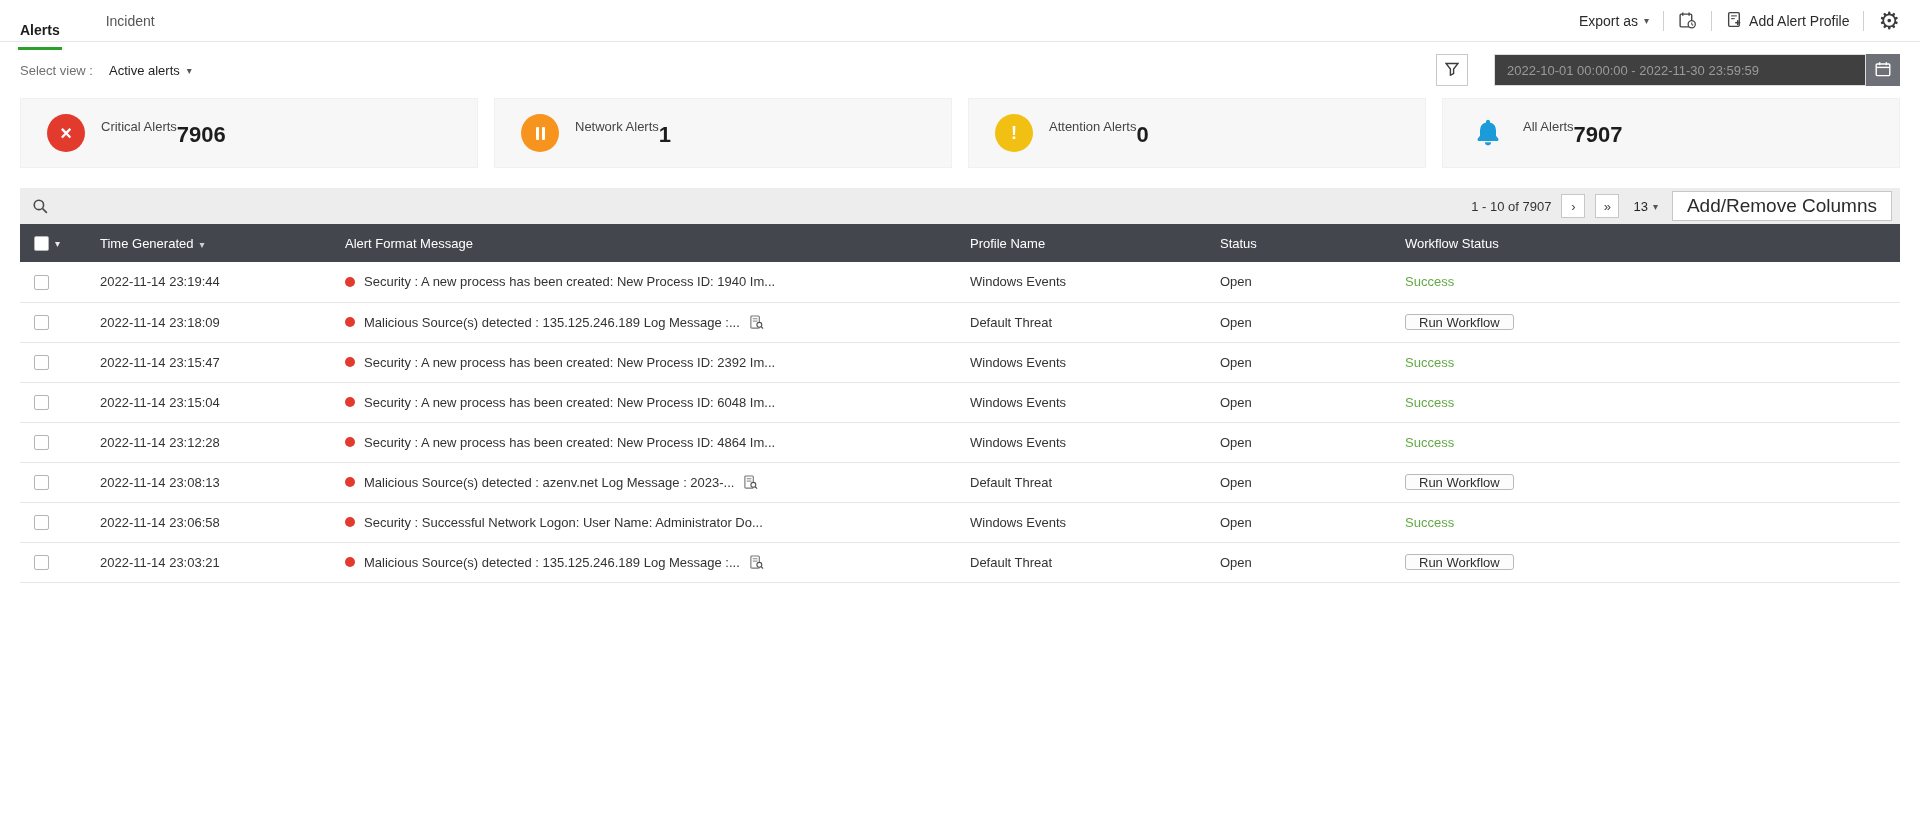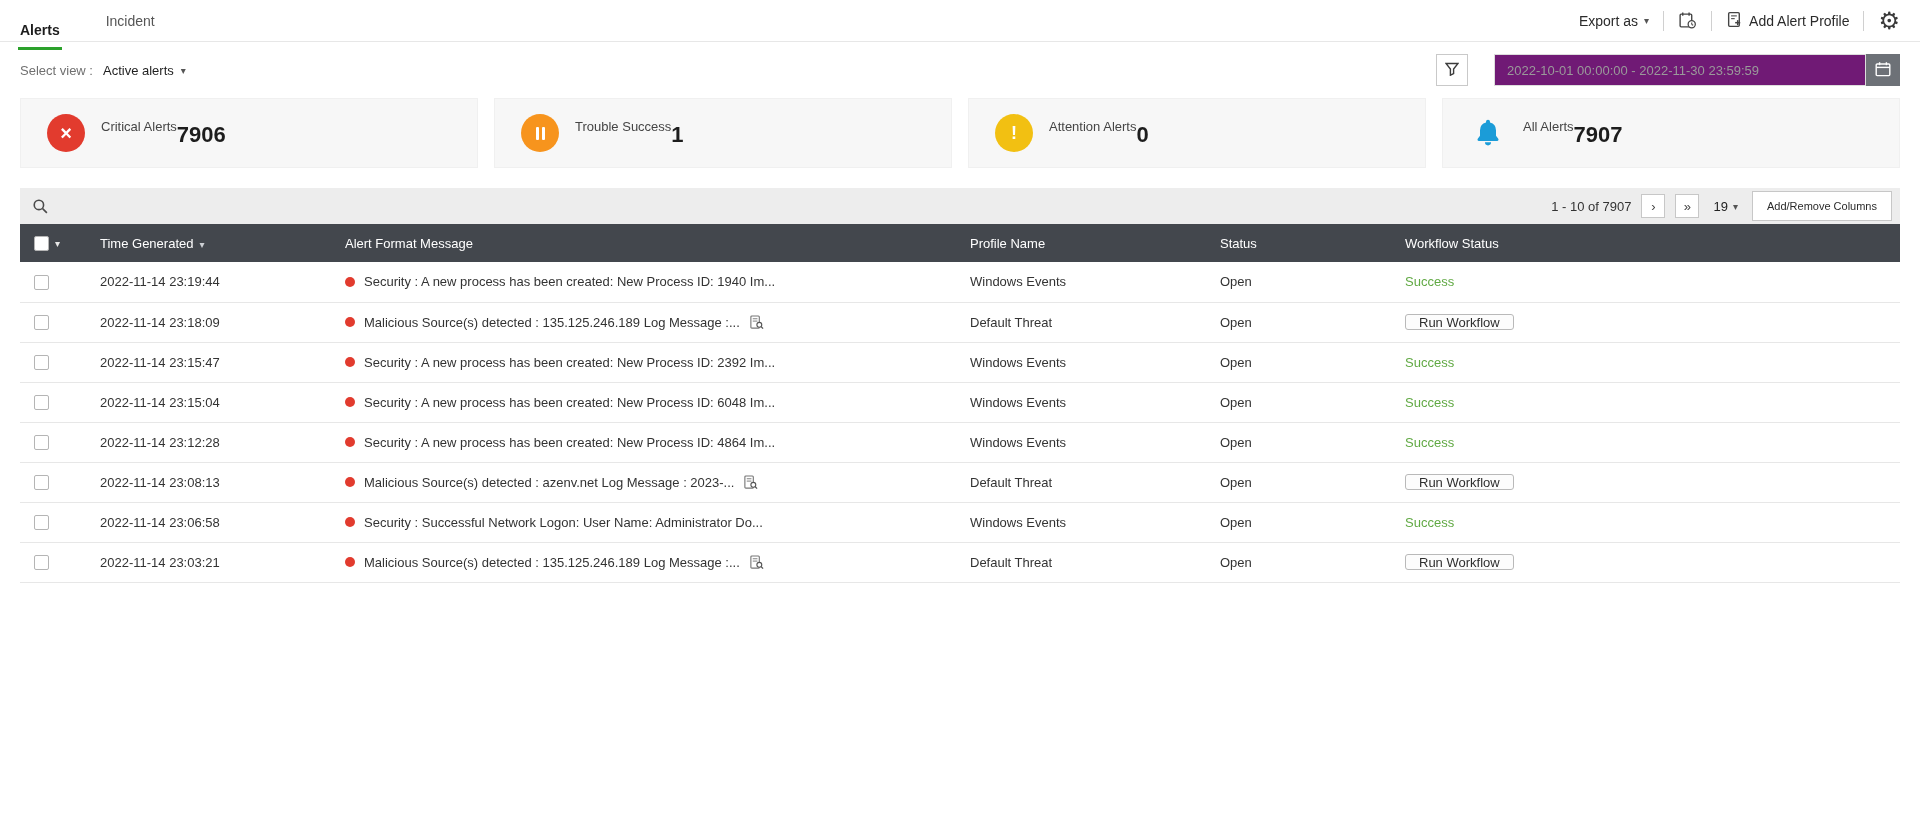--- a/index.html
+++ b/index.html
@@ -26,31 +26,31 @@
     content:""; position:absolute; left:-2px; right:-2px; bottom:0; height:3px;
     background:#2ba12b;
   }
   .topbar-right { display: flex; align-items: center; gap: 14px; }
   .tb-action { display:flex; align-items:center; gap:6px; font-size:14px; color:#2b2b2b; cursor:pointer; }
   .caret { font-size: 10px; color: #555; }
   .vdiv { width:1px; height:20px; background:#d0d0d0; }
   .gear { font-size: 24px; color: #3a3a3a; line-height: 1; cursor: pointer; }
 
   
-  .view-row { display:flex; align-items:center; padding: 12px 20px 10px; gap: 10px; }
+  .view-row { display:flex; align-items:center; padding: 12px 20px 10px; gap: 16px; }
   .select-view-label { color: #707070; font-size: 13px; }
   .view-dropdown { display:flex; align-items:center; gap:7px; color:#1f1f1f; font-size:13px; cursor:pointer; }
   .view-row-right { margin-left:auto; display:flex; align-items:center; }
   .filter-btn {
     width:32px; height:32px; border:1px solid #c9c9c9; background:#fff;
     display:flex; align-items:center; justify-content:center; cursor:pointer; margin-right: 26px;
   }
   .date-wrap { display:flex; align-items:stretch; }
   .date-input {
-    width: 372px; height: 32px; background:#701a75; border:1px solid #dddddd;
+    width: 372px; height: 32px; background:#404040; border:1px solid #dddddd;
     color:#9a9a9a; padding: 0 12px; font-size:13px; font-family:"Liberation Sans", sans-serif;
   }
   .cal-btn {
     width: 34px; height: 32px; background:#6d7177; border:1px solid #6d7177;
     display:flex; align-items:center; justify-content:center; cursor:pointer;
   }
 
   
   .cards { display:flex; gap:16px; padding: 2px 20px 0; }
   .card {
@@ -78,21 +78,21 @@
   .toolbar-right { margin-left:auto; display:flex; align-items:center; gap:10px; }
   .page-range { font-size:13px; color:#333; }
   .page-btn {
     width:24px; height:24px; border:1px solid #c7c7c7; background:#fff;
     display:flex; align-items:center; justify-content:center;
     font-size:13px; color:#444; cursor:pointer;
   }
   .pagesize { display:flex; align-items:center; gap:5px; font-size:13px; color:#222; cursor:pointer; padding:0 4px; }
   .add-remove-btn {
     height:30px; background:#fff; border:1px solid #c7c7c7; padding: 0 14px;
-    font-size:11px; color:#2b2b2b; cursor:pointer; font-family:"Liberation Sans", sans-serif;
+    font-size:19px; color:#2b2b2b; cursor:pointer; font-family:"Liberation Sans", sans-serif;
   }
   .search-btn { display:flex; align-items:center; padding:0 4px; cursor:pointer; }
 
   
   table { width: 1880px; margin: 0 20px; border-collapse: collapse; table-layout: fixed; }
   thead th {
     background:#43474d; color:#fff; font-weight:normal; text-align:left;
     height:38px; padding: 0 10px; font-size:13px;
   }
   thead th.cb-col { padding-left: 14px; }
@@ -199,21 +199,21 @@
       <span class="card-label">Critical Alerts</span>
       <span class="card-value">7906</span>
     </span>
   </div>
   <div class="card">
     <span class="card-icon trouble">
         <span class="bar"></span>
         <span class="bar"></span>
       </span>
     <span class="card-text">
-      <span class="card-label">Trouble Success</span>
+      <span class="card-label">Network Alerts</span>
       <span class="card-value">1</span>
     </span>
   </div>
   <div class="card">
     <span class="card-icon attention">!</span>
     <span class="card-text">
       <span class="card-label">Attention Alerts</span>
       <span class="card-value">0</span>
     </span>
   </div>
@@ -236,21 +236,21 @@
     <svg width="17" height="17" viewBox="0 0 16 16">
         <circle cx="6.5" cy="6.5" r="4.4" fill="none" stroke="#4a4a4a" stroke-width="1.5"></circle>
         <line x1="10" y1="10" x2="14" y2="14" stroke="#4a4a4a" stroke-width="1.5"></line>
       </svg>
   </span>
   <div class="toolbar-right">
     <span class="page-range">1 - 10 of 7907</span>
     <button class="page-btn">›</button>
     <button class="page-btn">»</button>
     <div class="pagesize">
-      <span>19</span>
+      <span>13</span>
       <span class="caret">▾</span>
     </div>
     <button class="add-remove-btn">Add/Remove Columns</button>
   </div>
 </div>
 
 <table>
   <colgroup>
     <col style="width:70px">
       <col style="width:245px">

